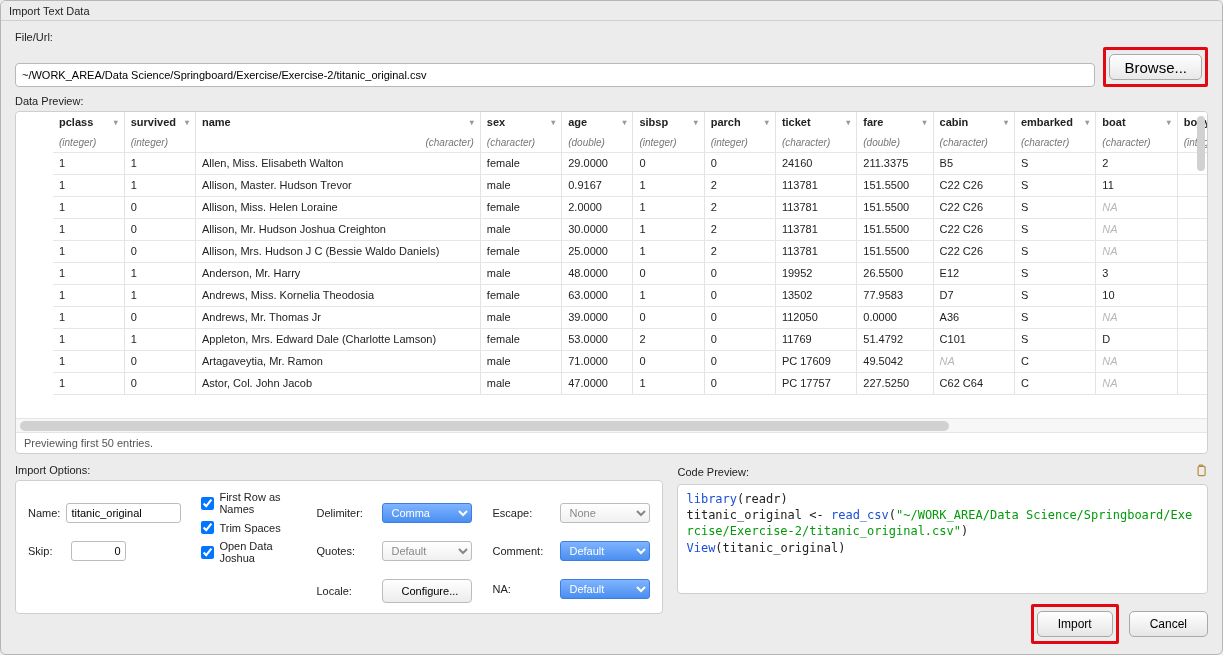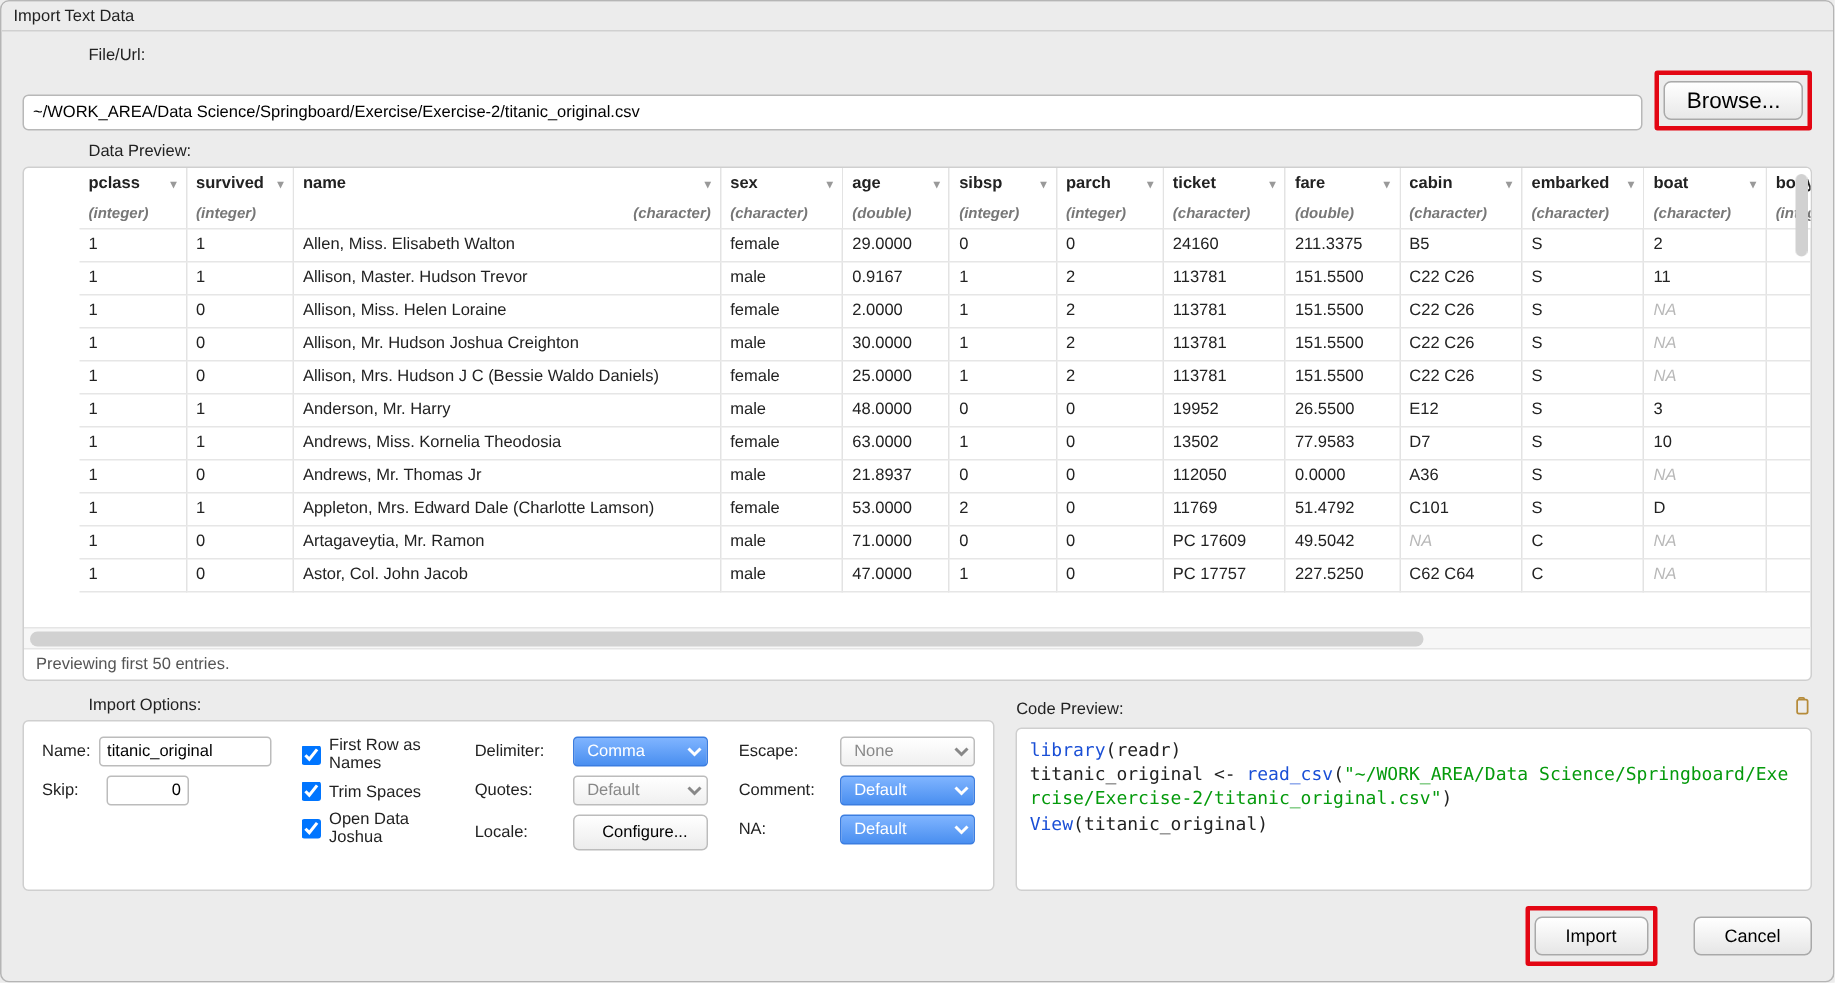--- a/index.html
+++ b/index.html
@@ -29,21 +29,21 @@
     display: flex;
     align-items: center;
   }
   .content {
     flex: 1;
     padding: 10px 14px 10px 14px;
     display: flex;
     flex-direction: column;
     overflow: hidden;
   }
-  .label { font-size: 11px; margin-bottom: 4px; margin-left: 44px; }
+  .label { font-size: 11px; margin-bottom: 4px; }
   .row-file { display:flex; align-items:flex-end; gap:8px; margin-bottom:8px; }
   .file-input {
     flex: 1;
     height: 24px;
     border: 1px solid #b8b8b8;
     border-radius: 4px;
     background: #fff;
     padding: 0 6px;
     font-size: 11px;
   }
@@ -99,21 +99,21 @@
     vertical-align: top;
     height: 40px;
     position: sticky;
     top: 0;
   }
   .col-type {
     display: block;
     font-size: 10px;
     font-style: italic;
     color: #777;
-    font-weight: 700;
+    font-weight: 400;
   }
   .th-inner { display:flex; flex-direction:column; height:100%; justify-content:space-between;}
   .th-main { display:flex; align-items:center; justify-content:space-between; gap:4px;}
   .dd-icon { font-size:8px; color:#999; }
   td.num { text-align: right; }
   td.na { color: #b8b8b8; font-style: italic; }
   .hscroll-track {
     height: 14px;
     background: #f7f7f7;
     border-top: 1px solid #e5e5e5;
@@ -150,21 +150,21 @@
     flex:1;
     border:1px solid #cfcfcf;
     border-radius:4px;
     background:#fff;
     padding:10px 12px;
     display:flex;
     gap:20px;
     align-items:flex-start;
   }
   .opt-col { display:flex; flex-direction:column; gap:6px; }
-  .opt-row { display:flex; align-items:center; gap:6px; white-space:nowrap;}
+  .opt-row { display:flex; align-items:center; gap:6px; white-space:nowrap;margin-top:12px;}
   .text-input {
     border:1px solid #bcbcbc;
     border-radius:3px;
     height:20px;
     padding:0 4px;
     font-size:11px;
     background:#fff;
   }
   .text-input.right { text-align:right; }
   .chk { display:flex; align-items:center; gap:5px; }
@@ -205,21 +205,21 @@
     line-height:1.35;
     white-space:pre-wrap;
     word-break:break-all;
     overflow:auto;
   }
   .kw { color:#1a4fd6; }
   .str { color:#059a0c; }
   .bottom-btns {
     display:flex;
     justify-content:flex-end;
-    gap:24px;
+    gap:10px;
     margin-top:10px;
     align-items:center;
   }
   .main-btn {
     height:26px;
     padding:0 20px;
     border:1px solid #a9a9a9;
     border-radius:5px;
     background: linear-gradient(#ffffff,#e6e6e6);
     font-size:12px;
@@ -478,21 +478,21 @@
                 <td class="c-cabin">D7</td>
                 <td class="c-embarked">S</td>
                 <td class="c-boat">10</td>
                 <td class="c-body num"></td>
               </tr>
               <tr>
                 <td class="c-pclass num">1</td>
                 <td class="c-survived num">0</td>
                 <td class="c-name">Andrews, Mr. Thomas Jr</td>
                 <td class="c-sex">male</td>
-                <td class="c-age num">21.8937</td>
+                <td class="c-age num">39.0000</td>
                 <td class="c-sibsp num">0</td>
                 <td class="c-parch num">0</td>
                 <td class="c-ticket">112050</td>
                 <td class="c-fare num">0.0000</td>
                 <td class="c-cabin">A36</td>
                 <td class="c-embarked">S</td>
                 <td class="c-boat na">NA</td>
                 <td class="c-body num"></td>
               </tr>
               <tr>

